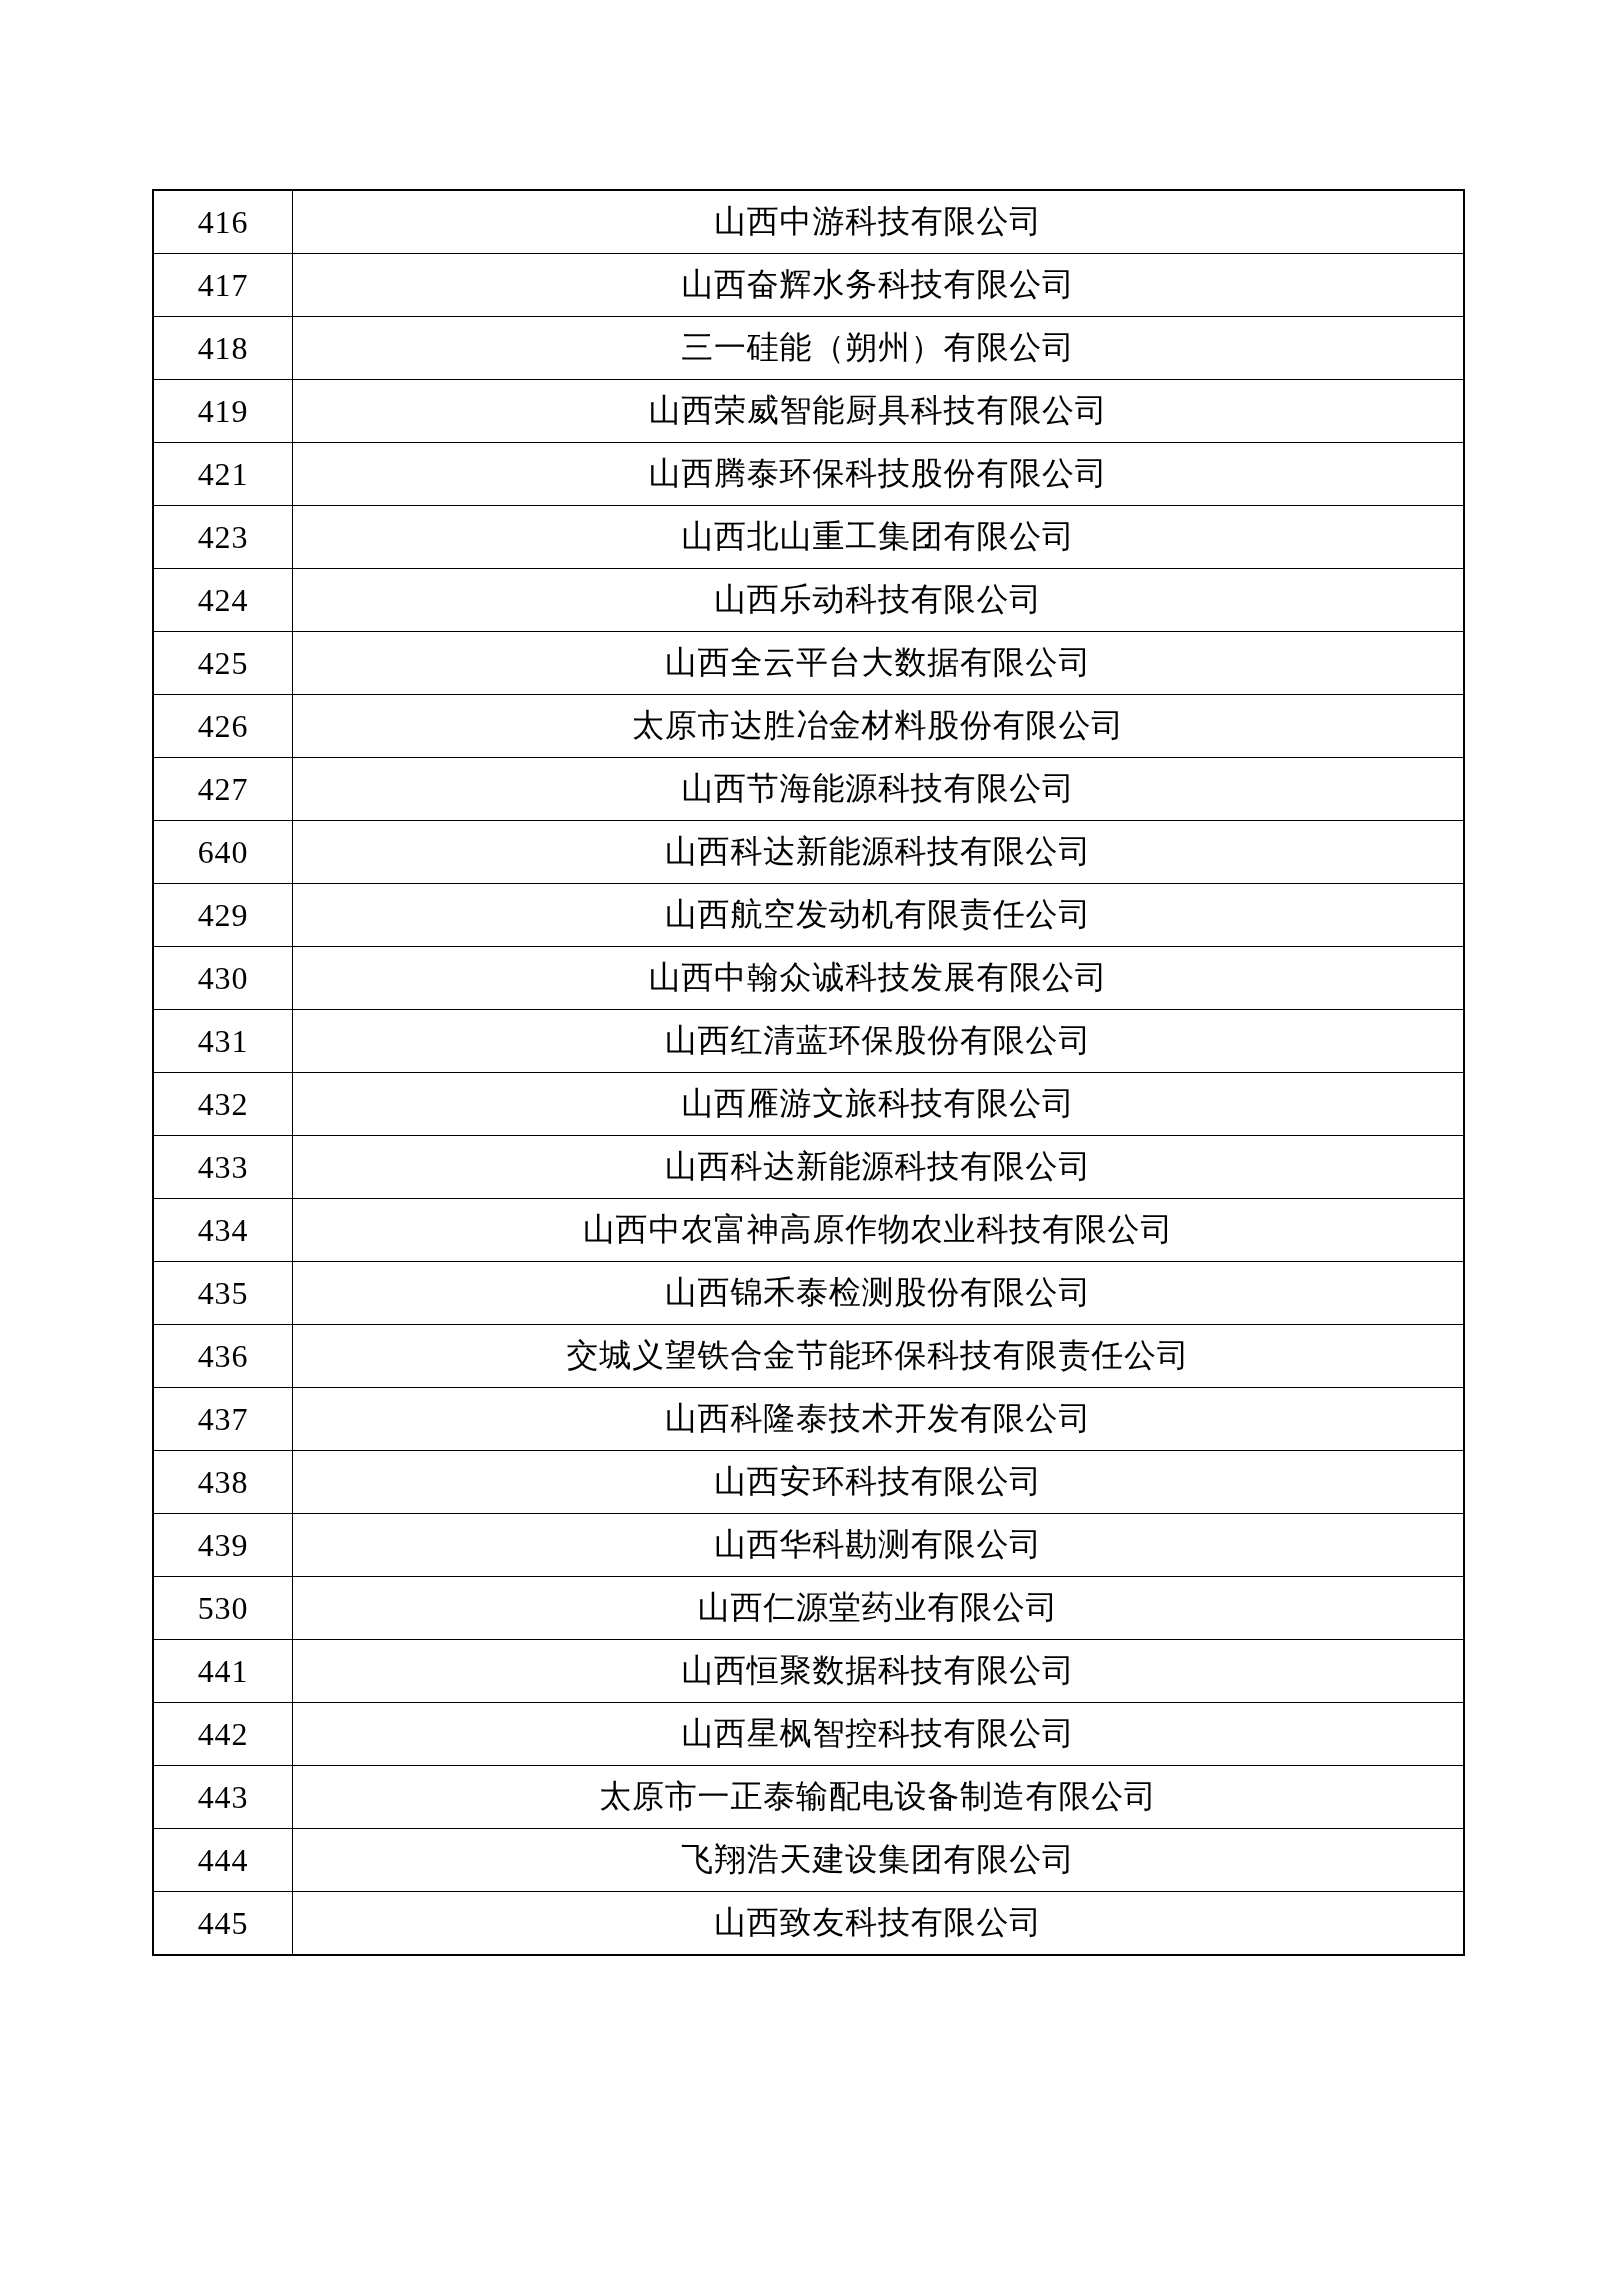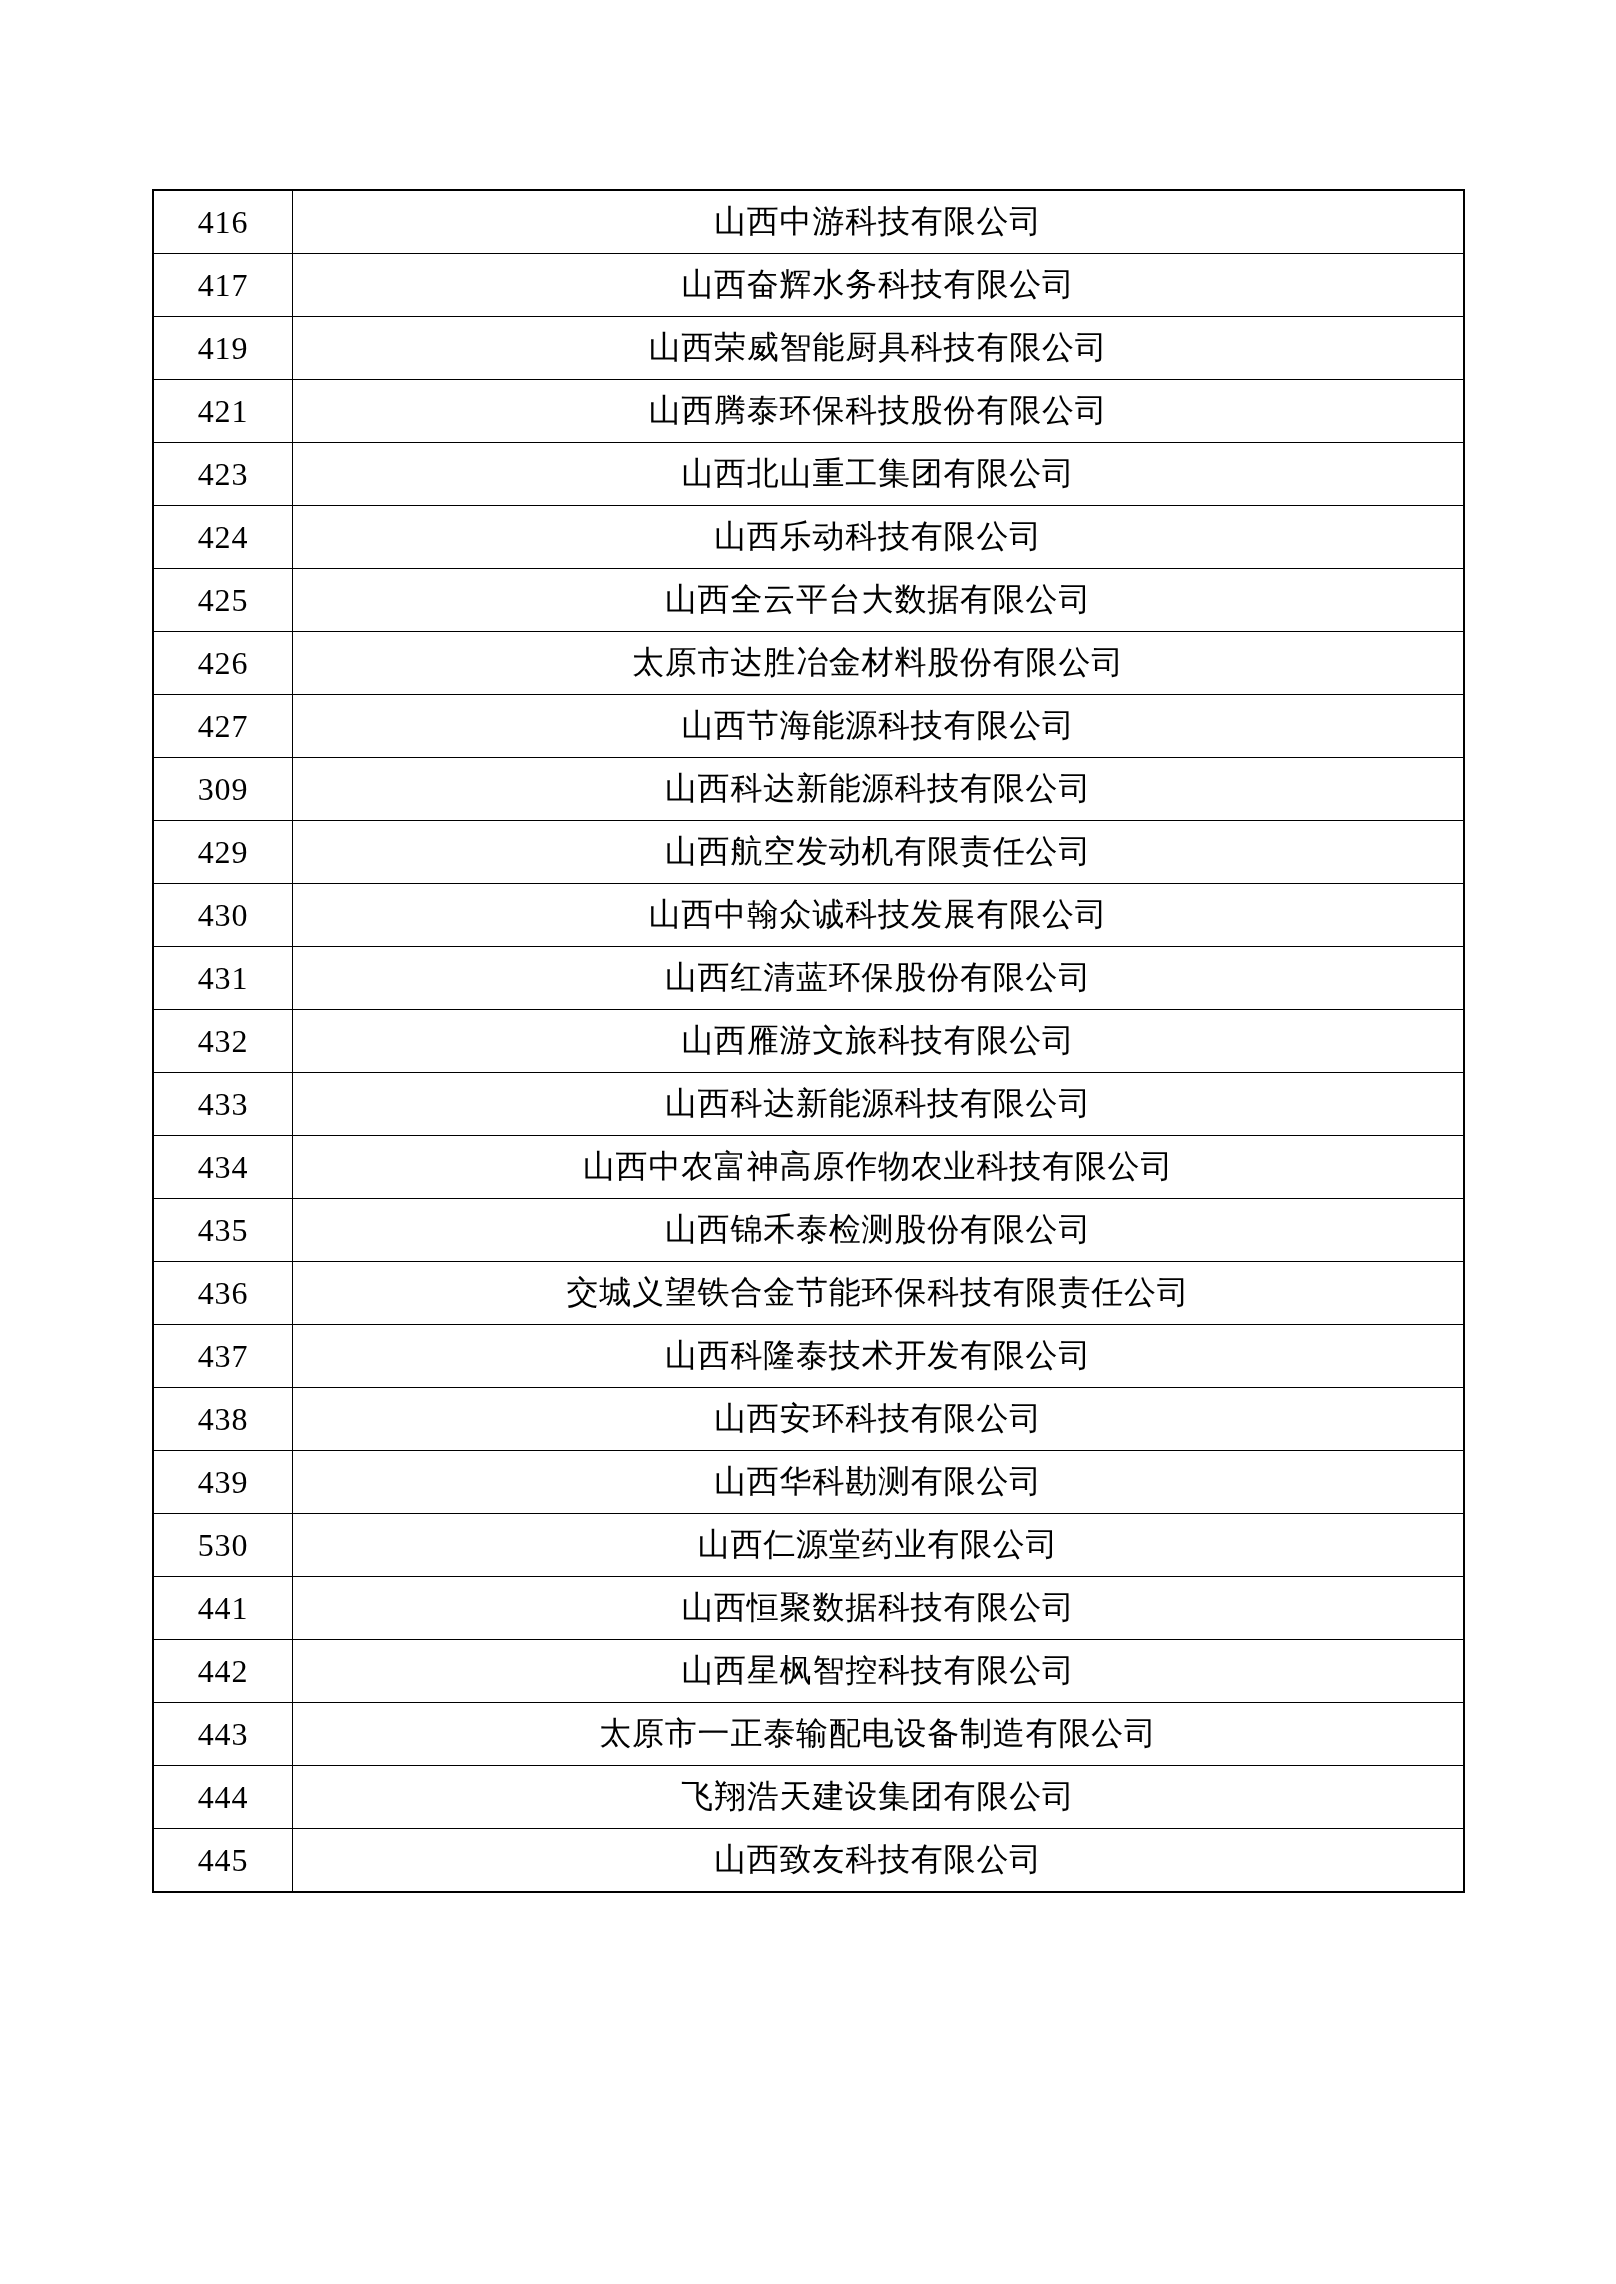--- a/index.html
+++ b/index.html
@@ -55,20 +55,24 @@
     <tbody>
         <tr>
     <td class="col-index">416</td>
     <td class="col-name">山西中游科技有限公司</td>
   </tr>
         <tr>
     <td class="col-index">417</td>
     <td class="col-name">山西奋辉水务科技有限公司</td>
   </tr>
         <tr>
+    <td class="col-index">418</td>
+    <td class="col-name">三一硅能（朔州）有限公司</td>
+  </tr>
+        <tr>
     <td class="col-index">419</td>
     <td class="col-name">山西荣威智能厨具科技有限公司</td>
   </tr>
         <tr>
     <td class="col-index">421</td>
     <td class="col-name">山西腾泰环保科技股份有限公司</td>
   </tr>
         <tr>
     <td class="col-index">423</td>
     <td class="col-name">山西北山重工集团有限公司</td>
@@ -83,21 +87,21 @@
   </tr>
         <tr>
     <td class="col-index">426</td>
     <td class="col-name">太原市达胜冶金材料股份有限公司</td>
   </tr>
         <tr>
     <td class="col-index">427</td>
     <td class="col-name">山西节海能源科技有限公司</td>
   </tr>
         <tr>
-    <td class="col-index">309</td>
+    <td class="col-index">640</td>
     <td class="col-name">山西科达新能源科技有限公司</td>
   </tr>
         <tr>
     <td class="col-index">429</td>
     <td class="col-name">山西航空发动机有限责任公司</td>
   </tr>
         <tr>
     <td class="col-index">430</td>
     <td class="col-name">山西中翰众诚科技发展有限公司</td>
   </tr>

